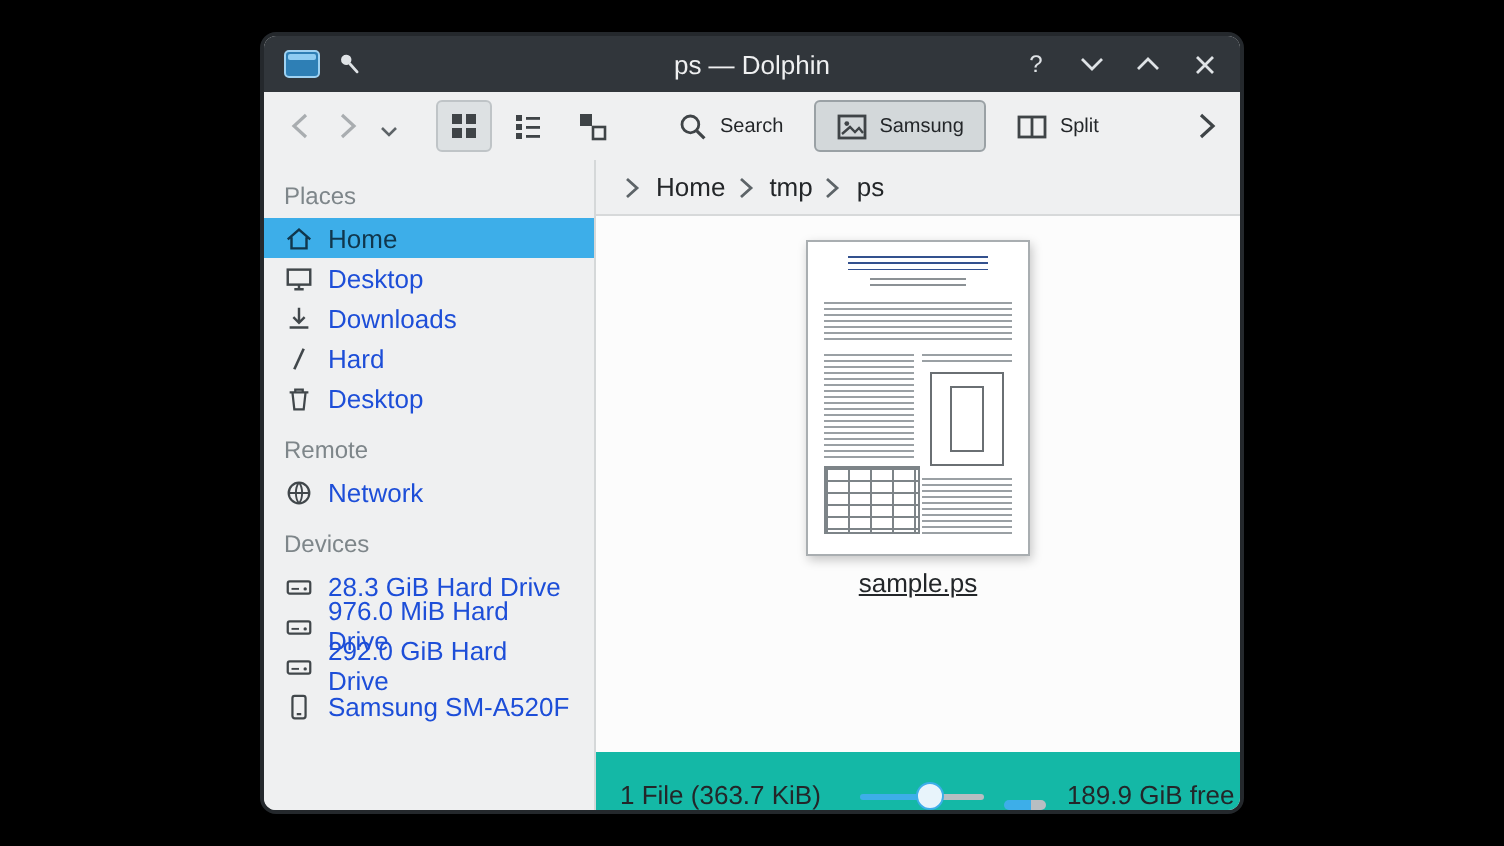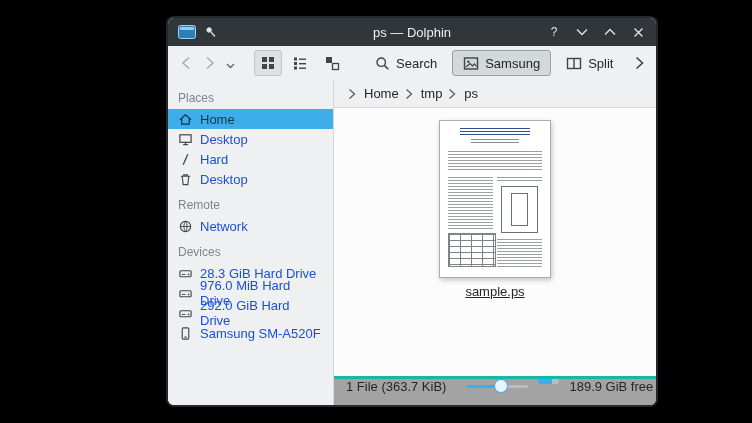--- a/index.html
+++ b/index.html
@@ -3,39 +3,39 @@
 <meta charset="utf-8">
 <style>
   * { box-sizing: border-box; margin: 0; padding: 0; }
   html,body { width:752px; height:423px; background:#000; font-family:"Liberation Sans", sans-serif; overflow:hidden; }
   .stage { position:relative; width:752px; height:423px; background:#000; }
 
   .window {
     position:absolute; left:130px; top:16px; width:492px; height:391px;
     background:#eff0f1; border:2px solid #24282c; border-radius:8px;
     overflow:hidden; box-shadow:0 8px 28px rgba(0,0,0,.65);
-    display:flex; flex-direction:column;margin-left:36px;
+    display:flex; flex-direction:column;
   }
 
   
   .titlebar { height:28px; background:#31363b; display:flex; align-items:center; padding:0 10px; color:#fcfcfc; position:relative; flex:none; }
   .titlebar .appicon { width:18px; height:14px; margin-right:8px; display:inline-flex; }
   .titlebar .pin { width:14px; height:14px; display:inline-flex; transform:rotate(-42deg); }
   .titlebar .title { position:absolute; left:0; right:0; text-align:center; font-size:13px; color:#eff0f1; pointer-events:none; }
   .tb-btns { margin-left:auto; display:flex; align-items:center; gap:12px; z-index:2; }
   .tb-btn { width:16px; height:16px; display:inline-flex; align-items:center; justify-content:center; color:#dfe3e6; font-size:12px; cursor:default; }
 
   
   .toolbar { height:34px; background:#eff0f1; display:flex; align-items:center; padding:0 8px; gap:4px; flex:none; }
   .navbtn { width:20px; height:24px; display:inline-flex; align-items:center; justify-content:center; }
   .navdrop { width:12px; height:24px; display:inline-flex; align-items:flex-end; justify-content:center; padding-bottom:6px; }
   .viewmodes { display:flex; gap:4px; margin-left:14px; }
   .vm { width:28px; height:26px; display:inline-flex; align-items:center; justify-content:center; border-radius:3px; border:1px solid transparent; }
   .vm.active { background:#dde1e3; border-color:#bfc4c7; }
-  .tbbtn { display:inline-flex; align-items:center; gap:6px; height:26px; padding:0 10px; border-radius:3px; border:1px solid transparent; font-size:13px; color:#232629; background:transparent; }
+  .tbbtn { display:inline-flex; align-items:center; gap:6px; height:26px; padding:0 10px; border-radius:3px; border:1px solid transparent; font-size:10px; color:#232629; background:transparent; }
   .tbbtn.pressed { background:#d3d8da; border-color:#9aa1a5; }
   .tbbtn .lbl { white-space:nowrap; }
   .tb-search { margin-left:14px; }
   .overflow { margin-left:auto; width:18px; height:24px; display:inline-flex; align-items:center; justify-content:center; }
 
   
   .content { flex:1; display:flex; min-height:0; }
   .sidebar { width:166px; flex:none; background:#eff0f1; border-right:1px solid #d5d8d9; padding-top:2px; overflow:hidden; }
   .sec-header { font-size:12px; color:#7e868a; padding:9px 10px 4px 10px; }
   .place { height:20px; display:flex; align-items:center; gap:7px; padding:0 10px; font-size:13px; color:#1d4ed8; cursor:default; }
@@ -60,21 +60,21 @@
   .pt-table { top:112px; left:7%; width:44%; height:34px; border:1px solid #7d8488;
               background:repeating-linear-gradient(to bottom,#7d8488 0 1px, transparent 1px 6px),
                          repeating-linear-gradient(90deg,#7d8488 0 1px, transparent 1px 11px); }
   .pt-colRa { top:56px; left:52%; width:41%; height:6px;  background:repeating-linear-gradient(to bottom,#9aa0a4 0 1px, transparent 1px 3px); }
   .pt-fig   { top:65px; left:55%; width:34%; height:47px; border:1px solid #6a6f73; background:#fff; }
   .pt-fig::after { content:""; position:absolute; left:9px; right:9px; top:6px; bottom:6px; border:1px solid #6a6f73; }
   .pt-colRb { top:118px; left:52%; width:41%; height:28px; background:repeating-linear-gradient(to bottom,#9aa0a4 0 1px, transparent 1px 3px); }
   .fname { margin-top:6px; font-size:13px; color:#232629; text-decoration:underline; }
 
   
-  .statusbar { height:26px; background:#a3a3a3; display:flex; align-items:flex-start; padding:0 12px; gap:10px; font-size:13px; color:#232629; flex:none; }
+  .statusbar { height:26px; background:#14b8a6; display:flex; align-items:flex-end; padding:0 12px; gap:10px; font-size:13px; color:#232629; flex:none; }
   .summary { flex:none; }
   .spacer { flex:1; }
   .zoom { position:relative; width:62px; height:14px; flex:none; }
   .zoom .track { position:absolute; top:6px; left:0; right:0; height:3px; border-radius:2px;
                  background:linear-gradient(90deg,#3daee9 0 55%,#b8bec2 55% 100%); }
   .zoom .handle { position:absolute; top:0; left:calc(55% - 7px); width:14px; height:14px; border-radius:50%;
                   background:#e8f4fb; border:1px solid #3daee9; }
   .capacity { width:21px; height:5px; border-radius:3px; flex:none;
               background:linear-gradient(90deg,#3daee9 0 65%,#b8bec2 65% 100%); }
   .free { flex:none; }
@@ -213,20 +213,28 @@
           <span>Home</span>
         </div>
         <div class="place">
           <span class="picon">
               <svg width="15" height="15" viewBox="0 0 16 16">
                 <rect x="2" y="3" width="12" height="8" fill="none" stroke="currentColor" stroke-width="1.3"></rect>
                 <path d="M8 11 V13 M5.5 13.5 H10.5" stroke="currentColor" stroke-width="1.3" fill="none"></path>
               </svg>
             </span>
           <span>Desktop</span>
+        </div>
+        <div class="place">
+          <span class="picon">
+              <svg width="15" height="15" viewBox="0 0 16 16">
+                <path d="M8 2 V9.5 M5 7 L8 10 L11 7 M3 12.5 H13" fill="none" stroke="currentColor" stroke-width="1.3"></path>
+              </svg>
+            </span>
+          <span>Downloads</span>
         </div>
         <div class="place">
           <span class="picon">
               <svg width="15" height="15" viewBox="0 0 16 16">
                 <path d="M10.5 2.5 L5.5 13.5" fill="none" stroke="currentColor" stroke-width="1.4"></path>
               </svg>
             </span>
           <span>Hard</span>
         </div>
         <div class="place">

